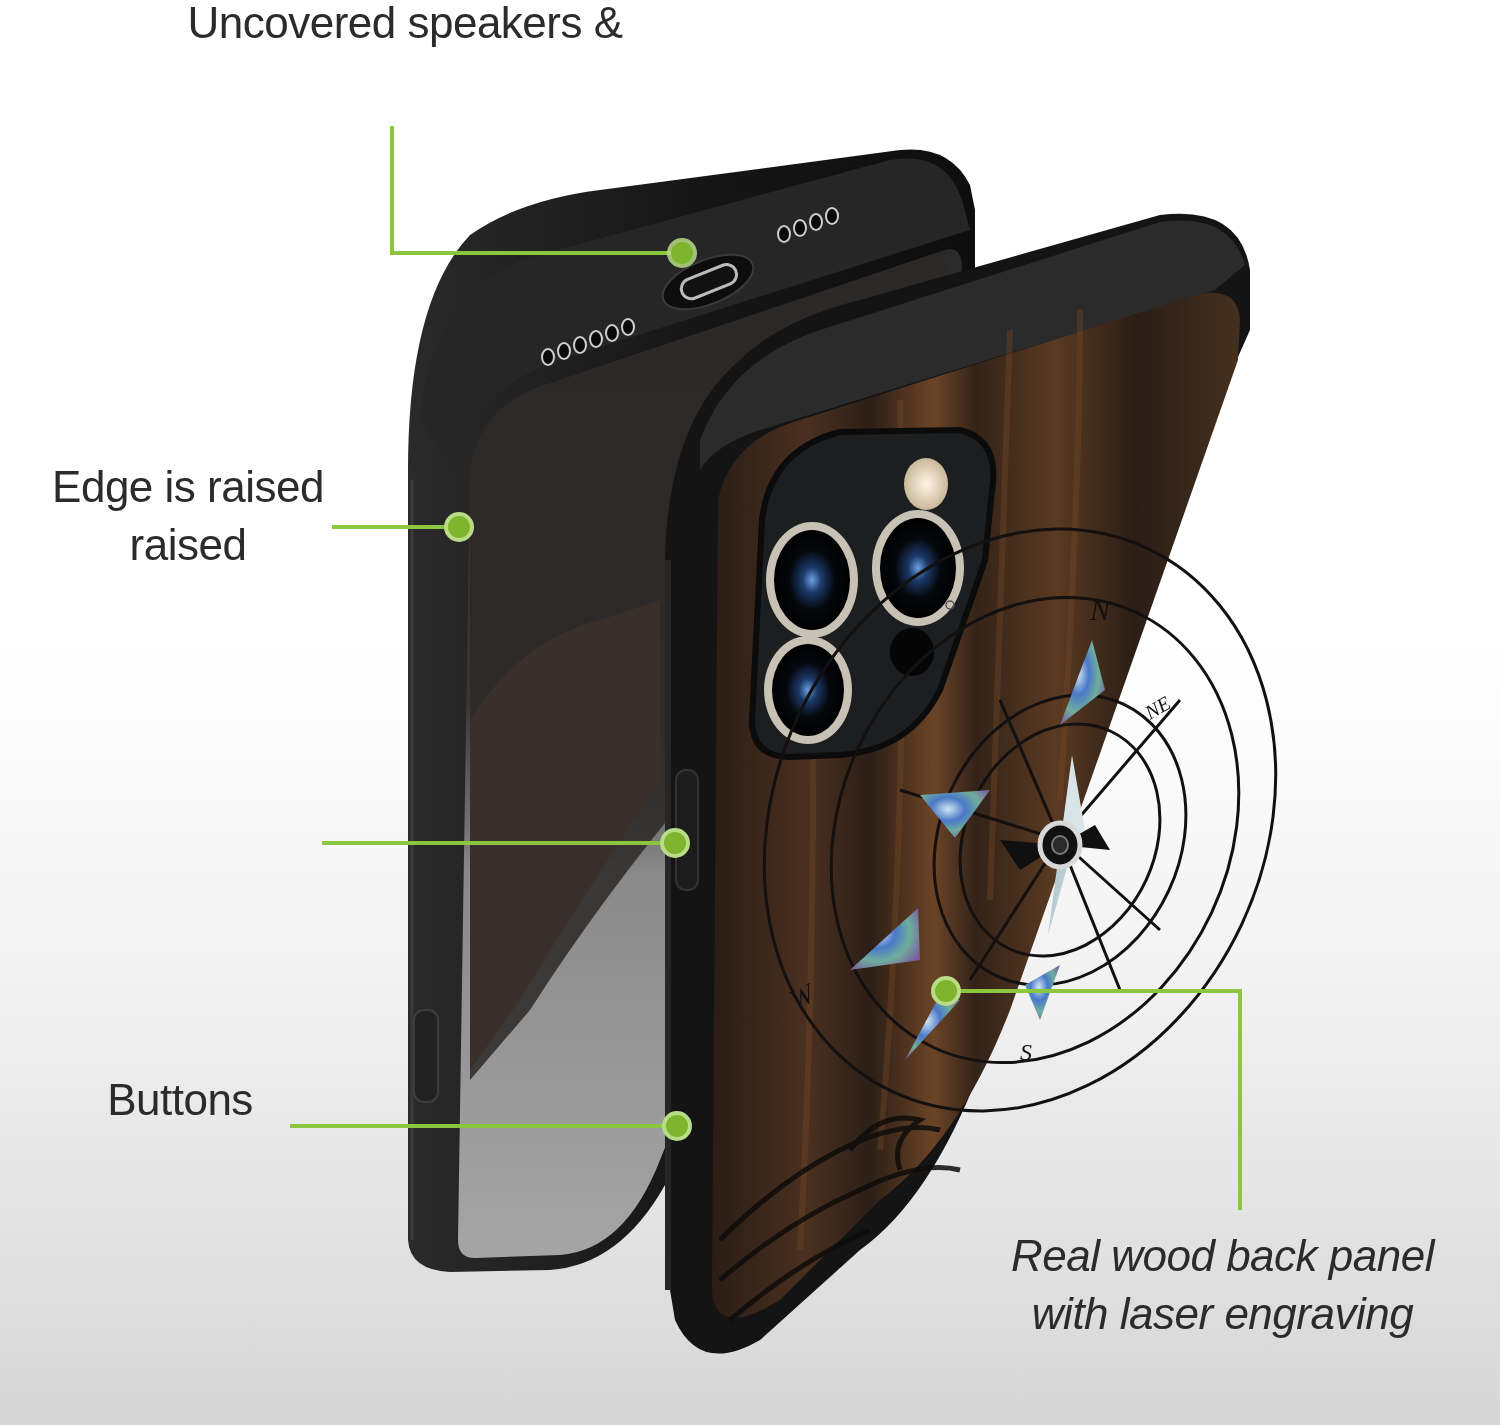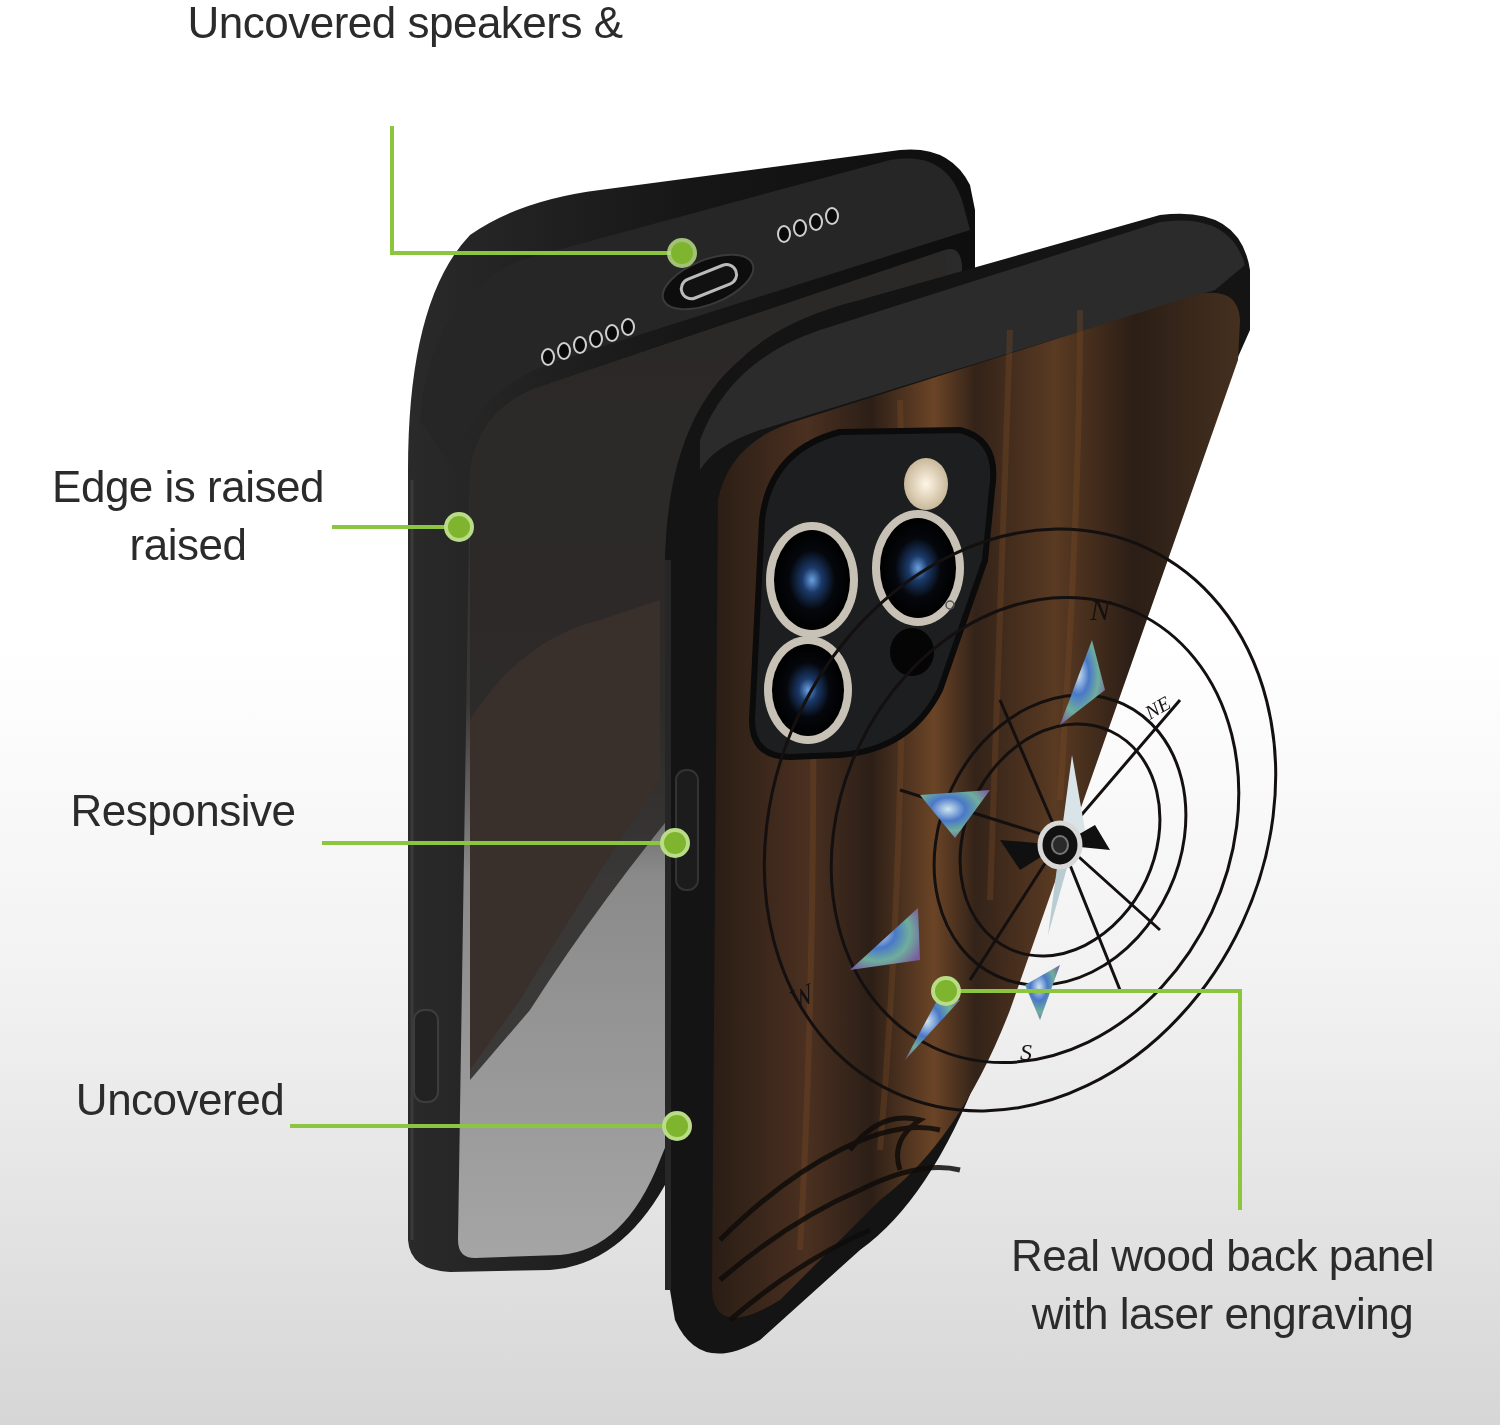--- a/index.html
+++ b/index.html
@@ -211,23 +211,22 @@
 <div class="label" style="left:160px; top:-6px; width:490px;">
   <span>Uncovered speakers &amp;</span>
 </div>
 
 <div class="label" style="left:38px; top:438px; width:300px;margin-top:20px;">
   <span>Edge is raised</span>
   <span>raised</span>
 </div>
 
 <div class="label" style="left:48px; top:782px; width:270px;">
-  <span>Responsive</span>
 </div>
 
 <div class="label" style="left:70px; top:1071px; width:220px;">
-  <span>Uncovered</span>
-</div>
-
-<div class="label" style="left:990px; top:1227px; width:465px;">
+  <span>Buttons</span>
+</div>
+
+<div class="label" style="left:990px; top:1227px; width:465px;font-style:italic;">
   <span>Real wood back panel</span>
   <span>with laser engraving</span>
 </div>
 
 </body></html>

